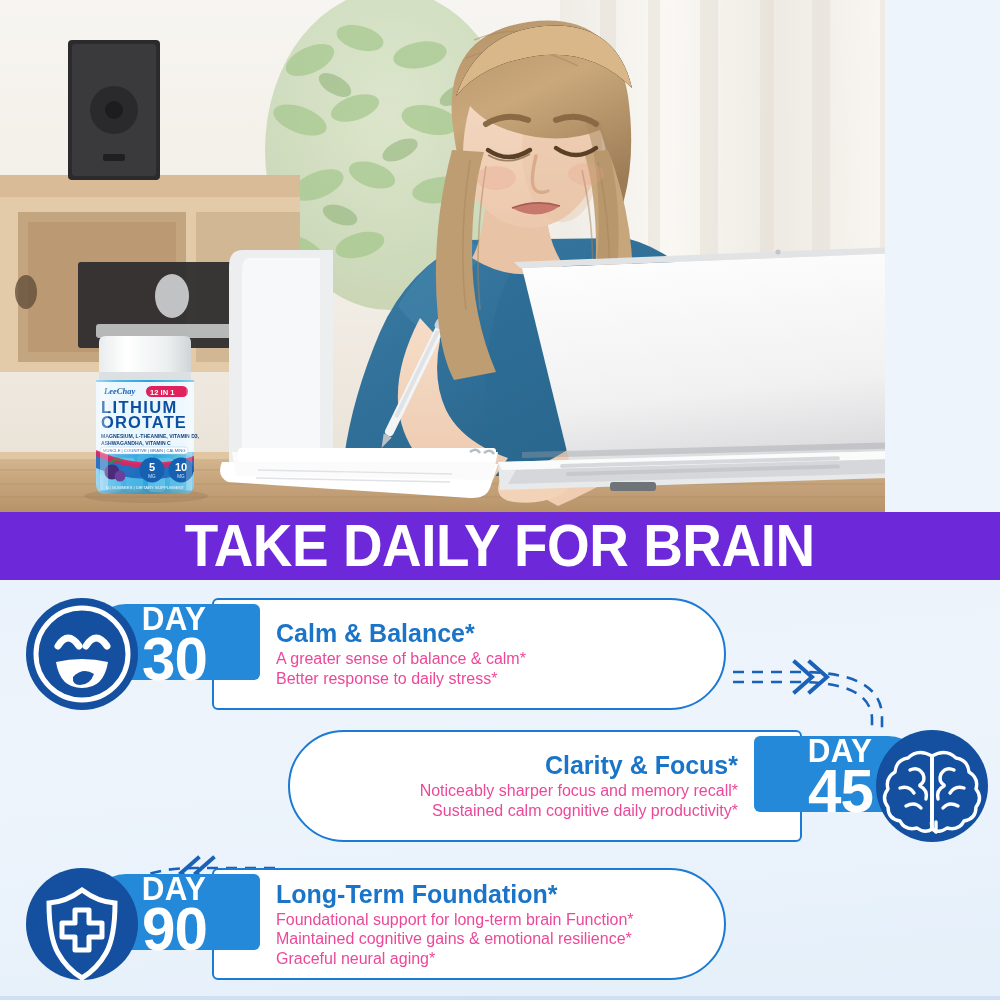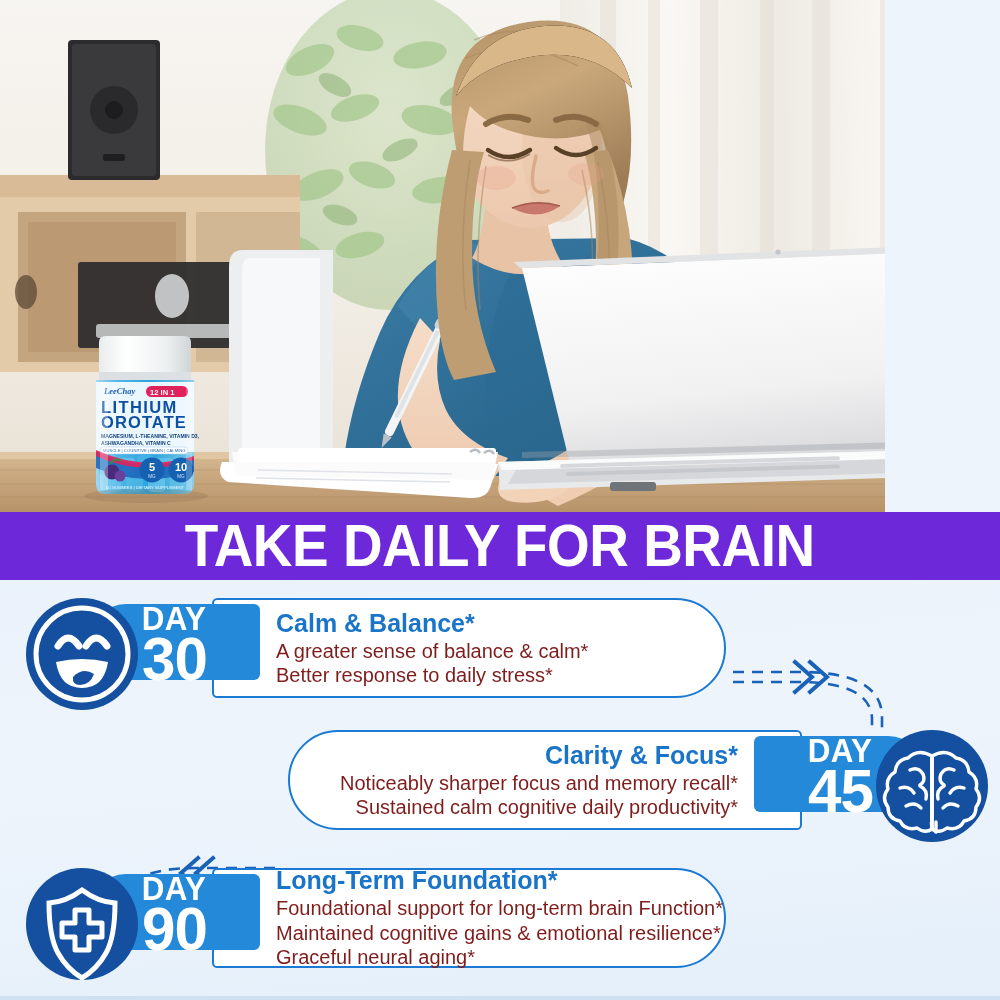--- a/index.html
+++ b/index.html
@@ -72,21 +72,21 @@
     color:#fff; font-size:33px; font-weight:bold; line-height:0.9;
     letter-spacing:0.5px; transform:scaleX(0.95);
   }
   .day-num {
     color:#fff; font-size:62px; font-weight:bold; line-height:0.88;
     letter-spacing:-1px; margin-top:-2px; transform:scaleX(0.97);
   }
 
   
   .card {
-    position:absolute; top:0; height:100px;
+    position:absolute; top:0; height:112px;
     background:#ffffff; border:2.5px solid #1a7ad4;
     z-index:2;
     display:flex; flex-direction:column; justify-content:center;
   }
   .card-left-flat {
     left:186px; right:0;
     border-radius:6px 56px 56px 6px;
     padding-left:62px; padding-right:58px;
     align-items:flex-start; text-align:left;
   }
@@ -94,21 +94,21 @@
     left:0; right:186px;
     border-radius:56px 6px 6px 56px;
     padding-left:58px; padding-right:62px;
     align-items:flex-end; text-align:right;
   }
   .card-heading {
     color:#1a74c8; font-weight:bold; font-size:25px;
     line-height:1.16; margin-bottom:1px; white-space:nowrap;
   }
   .card-line {
-    color:#7f1d1d; font-size:20px; line-height:1.22; white-space:nowrap;text-align:right;
+    color:#ec4899; font-size:16px; line-height:1.22; white-space:nowrap;text-align:right;
   }
 
   
   .hairline {
     position:absolute; left:0; bottom:0; width:1000px; height:4px;
     background:#cfe0f2;
   }
 </style>
 </head>
 <body>

